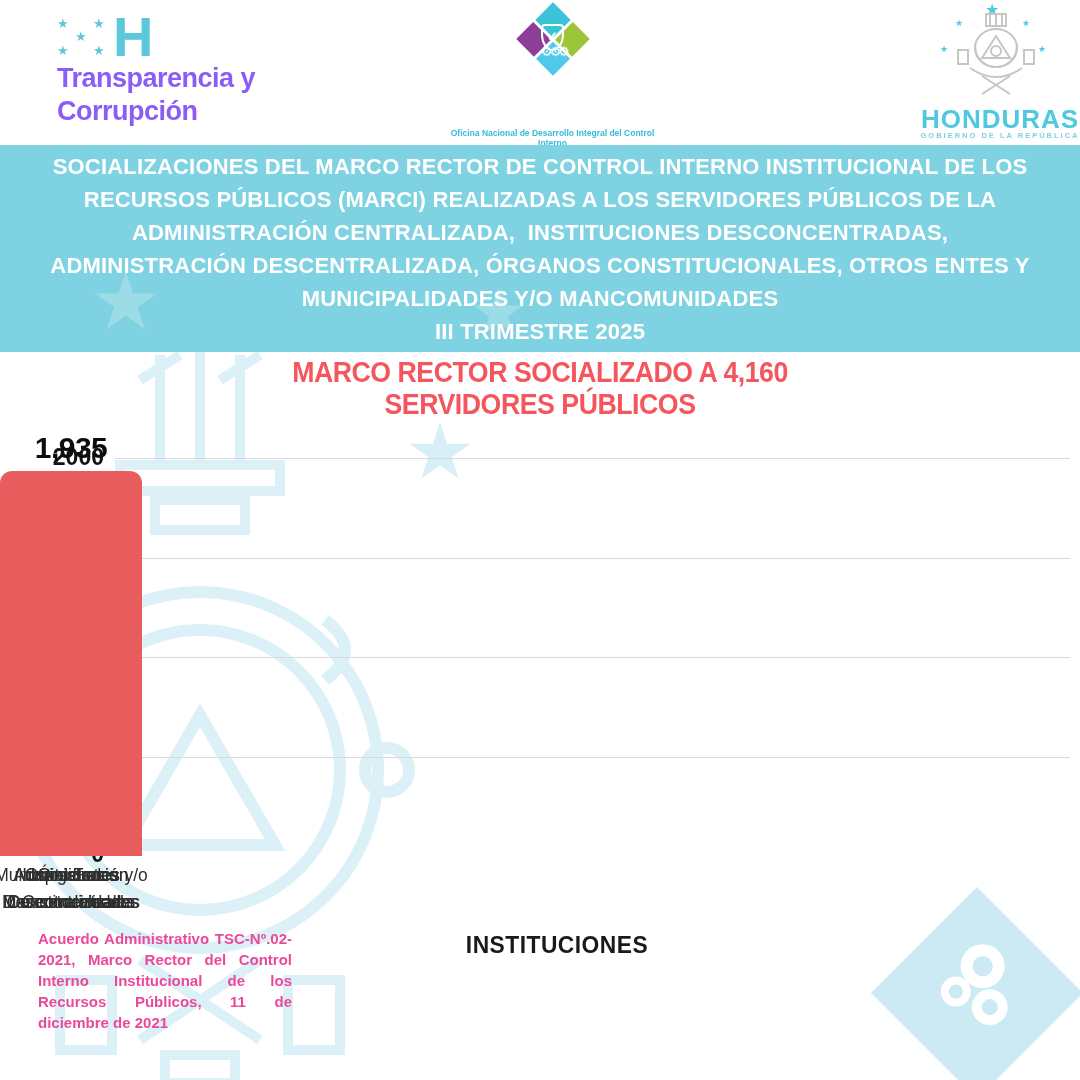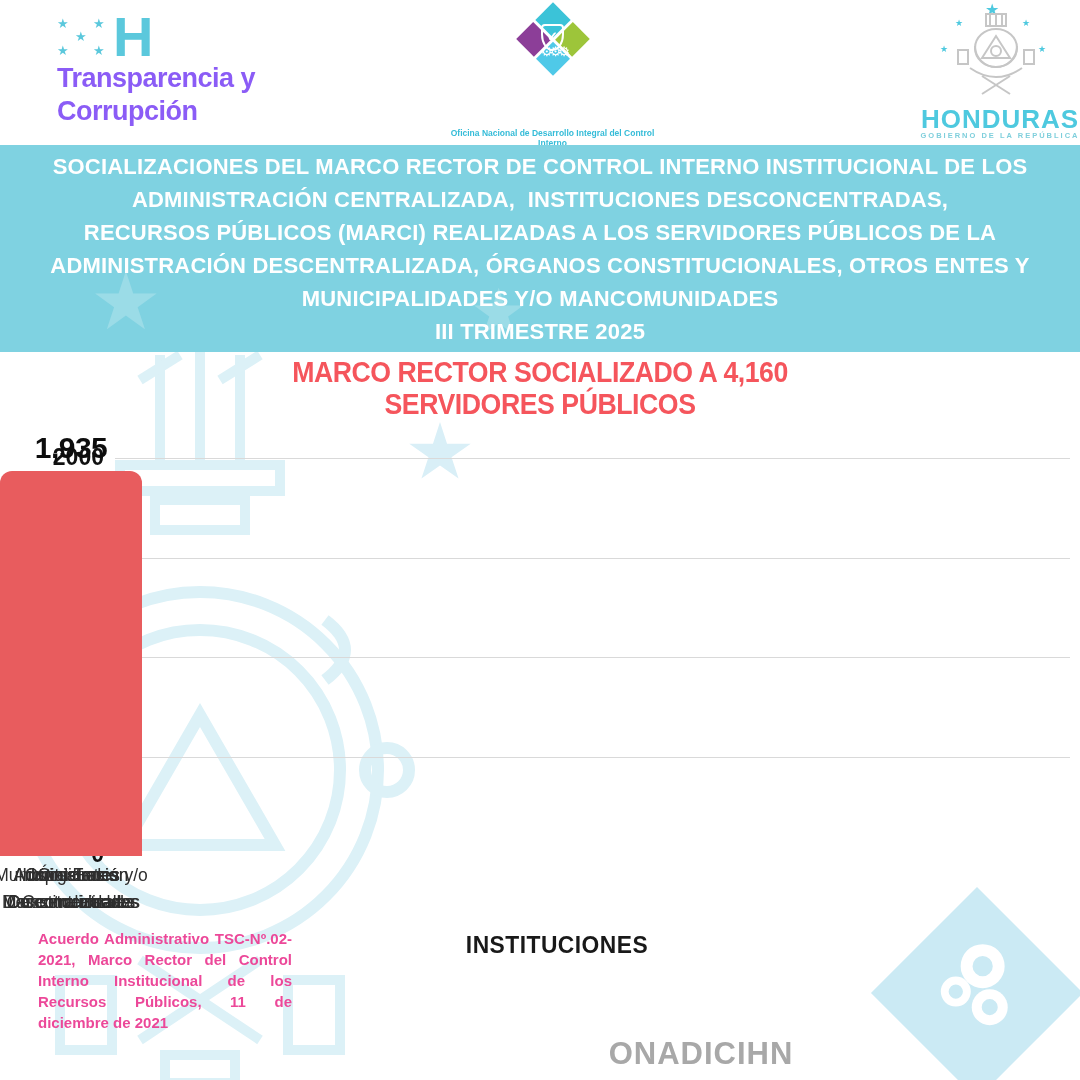--- a/index.html
+++ b/index.html
@@ -185,22 +185,22 @@
         </svg>
         <div class="r-word">HONDURAS</div>
         <div class="r-sub">GOBIERNO DE LA REPÚBLICA</div>
       </div>
     </div>
 
     <div class="banner" style="background: rgb(127, 210, 225);">
       <span class="wm-star" style="left:90px;top:110px;font-size:80px;">★</span>
       <span class="wm-star" style="left:470px;top:130px;font-size:64px;">★</span>
       <div class="banner-line">SOCIALIZACIONES DEL MARCO RECTOR DE CONTROL INTERNO INSTITUCIONAL DE LOS</div>
+      <div class="banner-line">RECURSOS PÚBLICOS (MARCI) REALIZADAS A LOS SERVIDORES PÚBLICOS DE LA</div>
       <div class="banner-line">ADMINISTRACIÓN CENTRALIZADA,  INSTITUCIONES DESCONCENTRADAS,</div>
-      <div class="banner-line">RECURSOS PÚBLICOS (MARCI) REALIZADAS A LOS SERVIDORES PÚBLICOS DE LA</div>
       <div class="banner-line">ADMINISTRACIÓN DESCENTRALIZADA, ÓRGANOS CONSTITUCIONALES, OTROS ENTES Y</div>
       <div class="banner-line">MUNICIPALIDADES Y/O MANCOMUNIDADES</div>
       <div class="banner-line">III TRIMESTRE 2025</div>
     </div>
 
     <div class="chart-title" style="color: rgb(245, 85, 92);">
       <div>MARCO RECTOR SOCIALIZADO A 4,160</div>
       <div>SERVIDORES PÚBLICOS</div>
     </div>
 
@@ -251,16 +251,15 @@
         <div class="bar-value" style="bottom: 391px;">1,935</div>
         <div class="bar" style="height: 385px; background: rgb(232, 92, 94); border-radius: 12px 12px 0px 0px;"></div>
         <div class="cat-label">Municipalidades y/o
 Mancomunidades</div>
       </div>
 
       <div class="xlabel">INSTITUCIONES</div>
     </div>
 
     <div class="note-left">Acuerdo Administrativo TSC-Nº.02-2021, Marco Rector del Control Interno Institucional de los Recursos Públicos, 11 de diciembre de 2021</div>
-    <div class="brand">ONADICIHN</div>
 
   </div>
 </div>
 
 </body></html>

